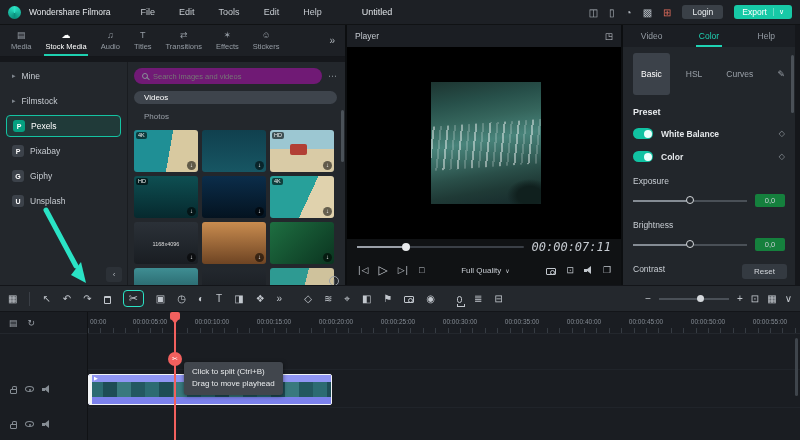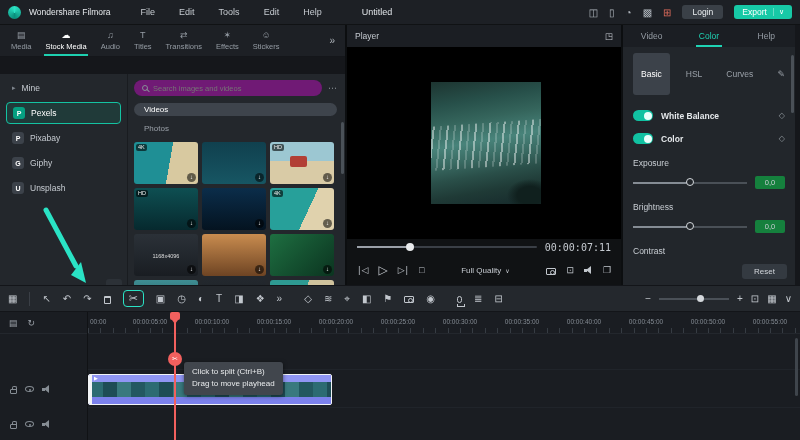--- a/index.html
+++ b/index.html
@@ -18,21 +18,21 @@
 .export-btn{background:#17c9a6;border-radius:3px;padding:2px 8px;font-size:8.5px;color:#fff;display:flex;align-items:center;gap:6px;}
 .export-btn .chev{border-left:1px solid rgba(255,255,255,.35);padding-left:5px;font-size:7px;}
 
 .tabsbar{position:absolute;left:0;top:25px;width:345px;height:32px;background:#1d2025;display:flex;align-items:stretch;padding:0 4px;border-bottom:1px solid #14161a;}
 .mtab{display:flex;flex-direction:column;align-items:center;justify-content:center;gap:2px;padding:0 7px;font-size:7.5px;color:#969da5;position:relative;}
 .mtab .tgl{font-size:9px;}
 .mtab.active{color:#fff;}
 .mtab.active::after{content:"";position:absolute;left:6px;right:6px;bottom:0;height:2px;background:#1ed0b0;}
 .more-tabs{margin-left:auto;align-self:center;color:#aeb4bb;font-size:10px;padding:0 6px;}
 
-.left-panel{position:absolute;left:0;top:74px;width:345px;height:228px;background:#23272c;}
+.left-panel{position:absolute;left:0;top:62px;width:345px;height:228px;background:#23272c;}
 .sidebar{position:absolute;left:0;top:0;width:128px;height:228px;border-right:1px solid #191c20;}
 .src{height:22px;margin:3px 6px;display:flex;align-items:center;gap:6px;padding:0 6px;border-radius:4px;font-size:8.5px;color:#c6cbd1;}
 .src .chev{color:#7d848c;font-size:7px;}
 .src .slogo{width:12px;height:12px;border-radius:3px;background:#3c424a;color:#fff;font-size:7px;font-weight:bold;display:flex;align-items:center;justify-content:center;flex:0 0 auto;}
 .src.active{background:rgba(16,195,160,.12);border:1px solid #14c3a2;color:#fff;}
 .src.active .slogo{background:#05a081;}
 .collapse-btn{position:absolute;left:106px;top:205px;width:16px;height:15px;background:#2c3137;border-radius:3px;color:#aeb4bb;font-size:8px;display:flex;align-items:center;justify-content:center;}
 .browser{position:absolute;left:128px;top:0;width:217px;height:228px;}
 .search-row{display:flex;align-items:center;gap:6px;margin:6px 8px 0 6px;}
 .search-input{flex:1;height:16px;background:#701a75;border-radius:8px;display:flex;align-items:center;gap:5px;padding:0 8px;}
@@ -69,21 +69,21 @@
 .player{position:absolute;left:345px;top:25px;width:278px;height:260px;background:#101214;border-left:2px solid #0c0e10;border-right:2px solid #0c0e10;}
 .player-head{height:22px;background:#1b1e23;display:flex;align-items:center;justify-content:space-between;padding:0 8px;font-size:8.5px;color:#c6cbd1;}
 .stage{position:relative;height:192px;background:#000;}
 .ocean{position:absolute;left:84px;top:35px;width:110px;height:122px;overflow:hidden;background:linear-gradient(170deg,#1d3531 0%,#27504a 18%,#35655c 32%,#48837a 48%,#3a6b63 60%,#2a4f49 72%,#1f3a36 84%,#16292b 100%);}
 .ocean::before{content:"";position:absolute;left:-10%;right:-10%;top:34%;height:36%;background:repeating-linear-gradient(100deg,rgba(255,255,255,.55) 0 2px,rgba(255,255,255,0) 2px 7px,rgba(255,255,255,.25) 7px 9px,rgba(255,255,255,0) 9px 14px);transform:rotate(-4deg);opacity:.8;}
 .ocean::after{content:"";position:absolute;right:-12px;bottom:-8px;width:70%;height:45%;background:radial-gradient(closest-side at 70% 70%,#10201e 55%,rgba(16,32,30,0) 100%);}
 .progress-row{display:flex;align-items:center;gap:8px;padding:0 10px;height:16px;}
 .ptrack{flex:1;position:relative;height:2px;background:#3a3f46;border-radius:1px;}
 .pdone{position:absolute;left:0;top:0;bottom:0;width:27%;background:#9aa0a8;}
 .pknob{position:absolute;left:27%;top:-3px;width:8px;height:8px;background:#e8eaec;border-radius:50%;}
-.timecode{font-size:10px;color:#c6cbd1;font-family:"DejaVu Sans Mono",monospace;}
+.timecode{font-size:12px;color:#c6cbd1;font-family:"DejaVu Sans Mono",monospace;font-style:italic;}
 .controls{display:flex;align-items:center;justify-content:space-between;padding:0 10px;height:30px;color:#c2c7cd;}
 .cgroup{display:flex;align-items:center;gap:10px;}
 .cico{font-size:9px;}
 .cico.play{font-size:12px;}
 .quality{display:flex;align-items:center;gap:4px;font-size:8px;color:#c6cbd1;}
 .quality .chev{font-size:6px;}
 
 .adjust{position:absolute;left:623px;top:25px;width:172px;height:260px;background:#22262b;}
 .atabs{height:22px;background:#1b1e23;display:flex;}
 .atab{flex:1;display:flex;align-items:center;justify-content:center;font-size:8.5px;color:#969da5;position:relative;}
@@ -214,20 +214,24 @@
     </span>
   <span class="more-tabs">»</span>
 </nav>
 
 <section class="left-panel">
   <div class="sidebar">
     <div class="src">
         <span class="chev">▸</span>
         <span>Mine</span>
       </div>
+    <div class="src">
+        <span class="chev">▸</span>
+        <span>Filmstock</span>
+      </div>
     <div class="src active">
         <span class="slogo">P</span>
         <span>Pexels</span>
       </div>
     <div class="src">
         <span class="slogo">P</span>
         <span>Pixabay</span>
       </div>
     <div class="src">
         <span class="slogo">G</span>
@@ -333,20 +337,21 @@
     <span class="atab">Video</span>
     <span class="atab active">Color</span>
     <span class="atab">Help</span>
   </div>
   <div class="subtabs">
     <span class="sub active">Basic</span>
     <span class="sub">HSL</span>
     <span class="sub">Curves</span>
     <span class="preset-save">✎</span>
   </div>
+  <div class="plabel">Preset</div>
   <div class="togrow">
     <span class="switch"></span>
     <span class="lbl">White Balance</span>
     <span class="kf">◇</span>
   </div>
   <div class="togrow">
     <span class="switch"></span>
     <span class="lbl">Color</span>
     <span class="kf">◇</span>
   </div>

